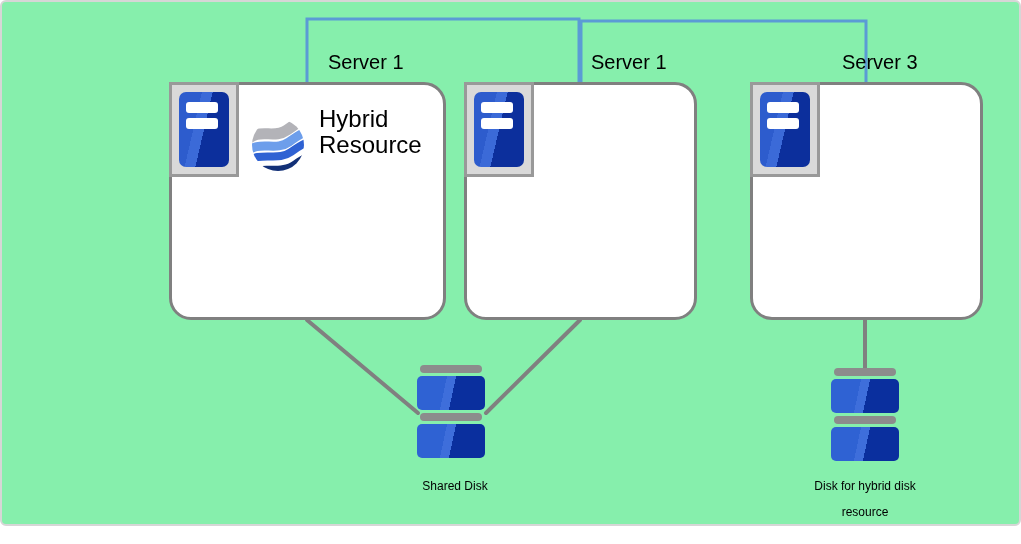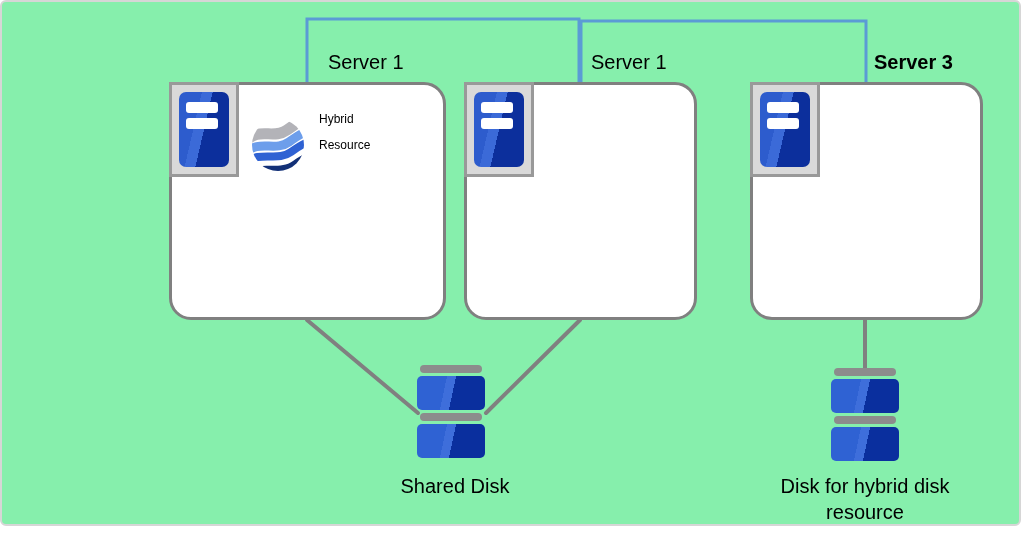--- a/index.html
+++ b/index.html
@@ -18,45 +18,45 @@
     position:absolute;top:80px;width:70px;height:95px;box-sizing:border-box;
     background:#d9d9d9;border:3px solid #999999;
   }
   .tower{
     position:absolute;left:7px;top:7px;width:50px;height:75px;border-radius:7px;
     background:linear-gradient(103deg,#2d5ccd 0%,#2d5ccd 34%,#3b6ad8 34%,#3b6ad8 50%,#0c2f9c 50%,#0c2f9c 100%);
   }
   .tower .bar{position:absolute;left:7px;width:32px;height:11px;border-radius:3px;background:#ffffff;}
   .bar.b1{top:10px;} .bar.b2{top:26px;}
   .hybrid-icon{position:absolute;left:249px;top:116px;}
-  .hybrid-text{position:absolute;left:317px;top:104px;font-size:12px;line-height:26px;}
+  .hybrid-text{position:absolute;left:317px;top:104px;font-size:24px;line-height:26px;}
   .disk-icon{position:absolute;width:68px;display:flex;flex-direction:column;align-items:center;}
   .disk-cap{width:62px;height:8px;border-radius:4px;background:#8c8c8c;}
   .disk-body{
     width:68px;height:34px;border-radius:5px;margin:3px 0;
     background:linear-gradient(102deg,#2f62d3 0%,#2f62d3 40%,#3e6edb 40%,#3e6edb 52%,#0a2f9e 52%,#0a2f9e 100%);
   }
-  .disk-label{position:absolute;top:471px;width:320px;text-align:center;font-size:20px;line-height:26px;}
+  .disk-label{position:absolute;top:471px;width:320px;text-align:center;font-size:12px;line-height:26px;}
 </style>
 </head>
 <body>
 
 <div class="canvas">
 
   <svg class="connectors" viewBox="0 0 1021 544">
     <polyline points="305,80 305,17 577,17 577,80" fill="none" stroke="#5b9bd5" stroke-width="3"></polyline>
     <polyline points="579,80 579,19 864,19 864,80" fill="none" stroke="#5b9bd5" stroke-width="3"></polyline>
     <line x1="305" y1="318" x2="416" y2="411" stroke="#808080" stroke-width="4" stroke-linecap="round"></line>
     <line x1="578" y1="318" x2="484" y2="411" stroke="#808080" stroke-width="4" stroke-linecap="round"></line>
     <line x1="863" y1="316" x2="863" y2="368" stroke="#808080" stroke-width="4"></line>
   </svg>
 
   <div class="server-label" style="left:326px;top:49px;">Server 1</div>
   <div class="server-label" style="left:589px;top:49px;">Server 1</div>
-  <div class="server-label" style="left:872px;top:49px;font-weight:bold;">Server 3</div>
+  <div class="server-label" style="left:840px;top:49px;">Server 3</div>
 
   <div class="server-box" style="left:167px;width:277px;"></div>
   <div class="server-box" style="left:462px;width:233px;"></div>
   <div class="server-box" style="left:748px;width:233px;"></div>
 
   <div class="chassis" style="left:167px;">
     <div class="tower">
       <div class="bar b1"></div>
       <div class="bar b2"></div>
     </div>

